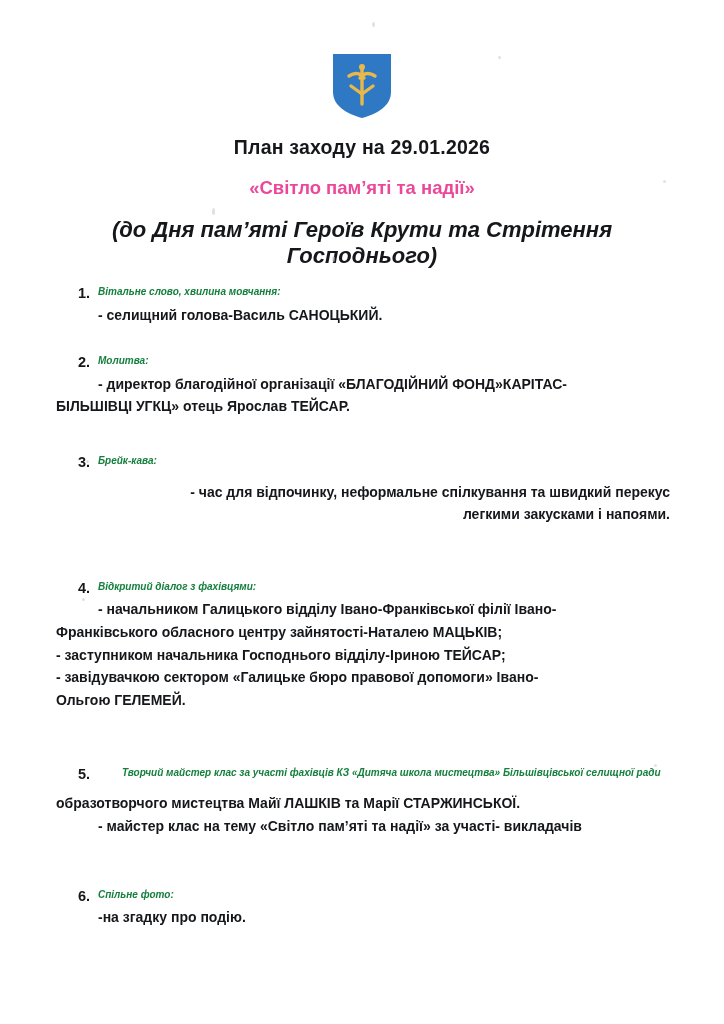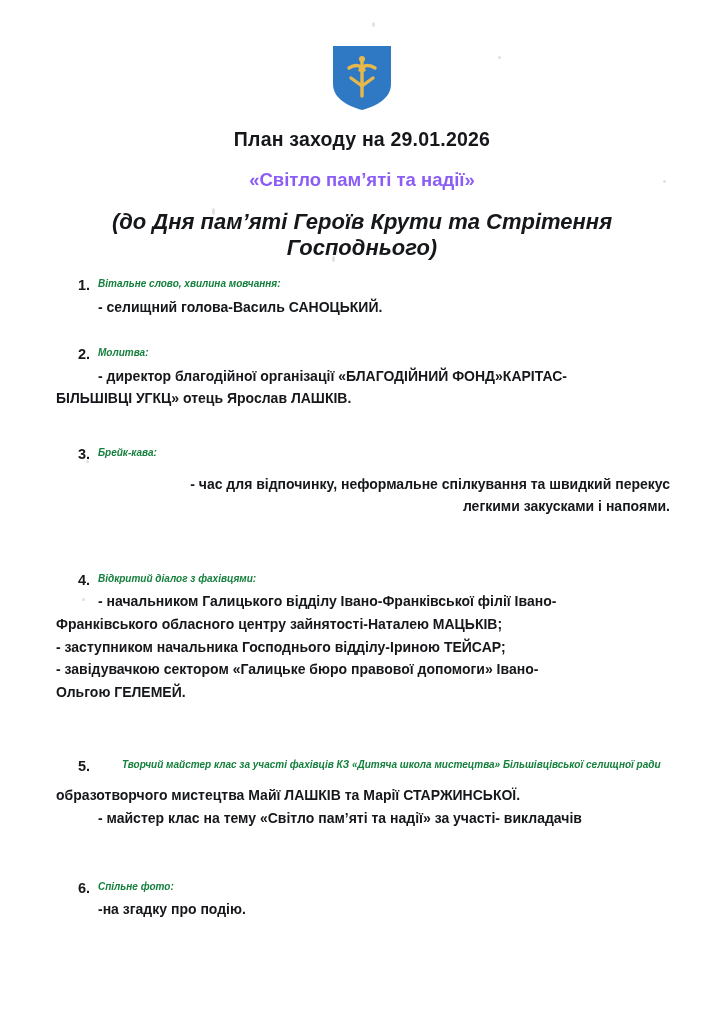--- a/index.html
+++ b/index.html
@@ -13,21 +13,21 @@
     font-family: "Liberation Sans", sans-serif;
     color: #1a1a1a;
     overflow: hidden;
     position: relative;
   }
   .page {
     position: relative;
     width: 724px;
     height: 1024px;
     box-sizing: border-box;
-    padding: 0 40px;
+    padding: 8px 40px;
     border-radius: 21px;
   }
   
   .speck {
     position: absolute;
     background: #c9c9c9;
     border-radius: 50%;
     opacity: .55;
   }
   .emblem-wrap {
@@ -48,21 +48,21 @@
   .title-main {
     font-size: 19.5px;
     font-weight: bold;
     letter-spacing: .2px;
     color: #15171a;
   }
   .title-sub {
     font-size: 18.5px;
     font-weight: bold;
     margin-top: 18px;
-    color: #8b5cf6;
+    color: #ec4899;
   }
   .title-paren {
     font-size: 22px;
     font-weight: bold;
     font-style: italic;
     margin-top: 18px;
     color: #15171a;
   }
   .items {
     margin-top: 16px;
@@ -149,21 +149,21 @@
       </div>
     </div>
 
     <div class="gap-m"></div>
 
     <div class="item">
       <span class="item-num">2.</span>
       <div class="item-head">Молитва:</div>
       <div class="item-lines">
         <div class="line">- директор благодійної організації «БЛАГОДІЙНИЙ ФОНД»КАРІТАС-</div>
-        <div class="line outdent">БІЛЬШІВЦІ УГКЦ» отець Ярослав ЛАШКІВ.</div>
+        <div class="line outdent">БІЛЬШІВЦІ УГКЦ» отець Ярослав ТЕЙСАР.</div>
       </div>
     </div>
 
     <div class="gap-l"></div>
 
     <div class="item">
       <span class="item-num">3.</span>
       <div class="item-head">Брейк-кава:</div>
       <div class="item-lines" style="margin-top:12px;text-align:right;">
         <div class="line">- час для відпочинку, неформальне спілкування та швидкий перекус</div>

